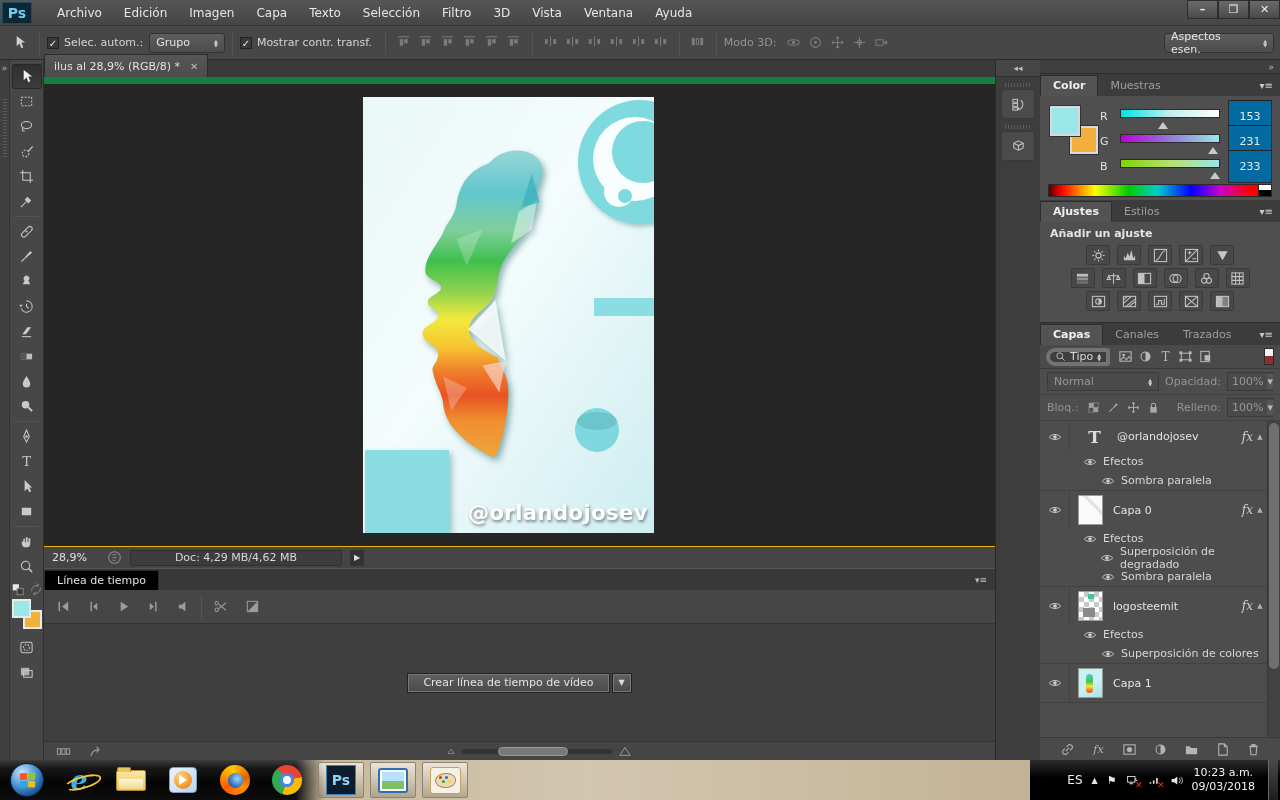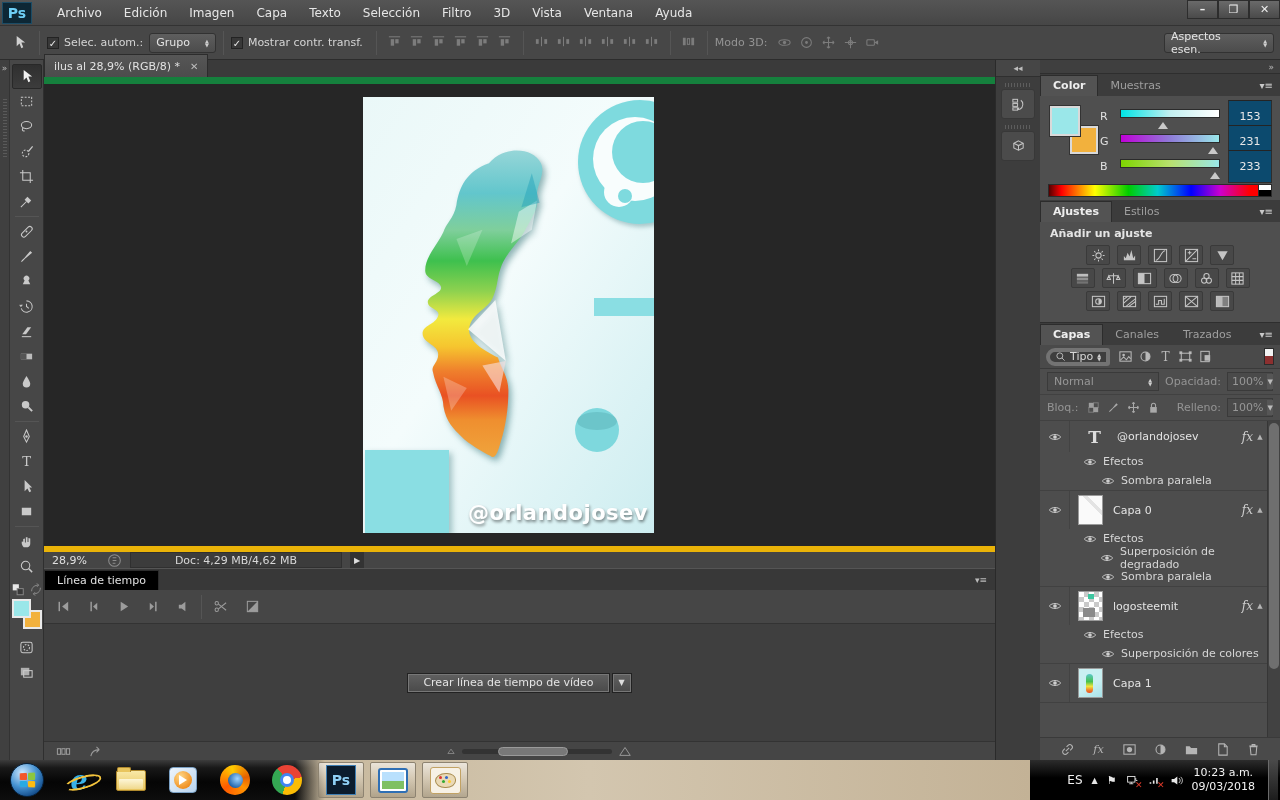--- a/index.html
+++ b/index.html
@@ -19,21 +19,21 @@
     color:#eee;font-size:11px;display:flex;align-items:center;justify-content:center;font-weight:bold}
 
   
   #options-bar{position:absolute;left:0;top:26px;width:1280px;height:34px;background:#474747;
     border-bottom:1px solid #2c2c2c;display:flex;align-items:center;padding:0 6px}
   .vsep{width:1px;height:24px;background:#3a3a3a;border-right:1px solid #555;margin:0 7px}
   .chk{width:12px;height:12px;background:#383838;border:1px solid #232323;color:#e8e8e8;
     font-size:10px;line-height:11px;text-align:center;margin-right:5px}
   .opt-label{color:#d5d5d5;font-size:11px;margin-right:6px}
   .dropdown{height:20px;background:linear-gradient(#5e5e5e,#4c4c4c);border:1px solid #323232;border-radius:3px;
-    display:flex;align-items:center;padding:0 6px;color:#e3e3e3;gap:15px}
+    display:flex;align-items:center;padding:0 6px;color:#e3e3e3;gap:24px}
   .updown{display:flex;flex-direction:column;font-size:5px;line-height:4px;color:#cfcfcf}
   .opt-icon{width:22px;height:22px;display:flex;align-items:center;justify-content:center;color:#8d8d8d}
   .opt-icon.dim{color:#7c7c7c}
   .ic{width:15px;height:15px;stroke:currentColor;fill:none;stroke-width:1.1}
   #tool-in-options{width:26px;height:24px;display:flex;align-items:center;justify-content:center;color:#d0d0d0}
 
   
   #left-grip{position:absolute;left:0;top:60px;width:10px;height:700px;background:#404040;border-right:1px solid #333}
   #left-grip .dots{margin:26px auto 0;width:4px;height:60px;
     background:repeating-linear-gradient(#5a5a5a 0 1px,transparent 1px 3px)}
@@ -49,21 +49,21 @@
   #bg-swatch{position:absolute;right:0;bottom:0;width:19px;height:19px;border:2px solid #e9e9e9}
 
   
   #center{position:absolute;left:44px;top:60px;width:951px;height:700px;display:flex;flex-direction:column}
   #doc-tabbar{height:24px;background:#3a3a3a;display:flex;align-items:flex-end;border-bottom:7px solid #15803d}
   #doc-tab{height:23px;background:linear-gradient(#565656,#4c4c4c);border:1px solid #2c2c2c;border-bottom:none;
     display:flex;align-items:center;padding:0 9px;gap:10px;color:#e2e2e2;font-size:11px}
   #doc-tab .close{color:#bdbdbd;font-size:10px}
   #canvas-area{height:462px;background:#262626;position:relative}
   #artwork{position:absolute;left:319px;top:13px;width:291px;height:436px}
-  #status-bar{height:22px;background:#454545;border-top:6px solid #eab308;display:flex;align-items:center;gap:8px;padding:0 8px}
+  #status-bar{height:22px;background:#454545;border-top:1px solid #eab308;display:flex;align-items:center;gap:8px;padding:0 8px}
   #status-zoom{width:46px;color:#e0e0e0}
   #status-doc{width:212px;height:16px;background:#3c3c3c;border:1px solid #303030;color:#d8d8d8;
     display:flex;align-items:center;justify-content:center}
   #status-arrow{width:14px;height:16px;background:#333;display:flex;align-items:center;justify-content:center;color:#ddd;font-size:8px}
 
   
   #timeline{flex:1;background:#434343;display:flex;flex-direction:column;border-top:1px solid #555}
   #tl-tabbar{height:21px;background:#383838;display:flex;align-items:flex-end}
   #tl-tab{height:20px;background:#000000;border:1px solid #2c2c2c;border-bottom:none;padding:0 12px;
     display:flex;align-items:center;color:#e0e0e0}
@@ -98,21 +98,21 @@
   #panel-color{height:126px;background:#4f4f4f}
   #color-body{display:flex;padding:8px 8px 2px 8px}
   #color-swatches{position:relative;width:52px;height:52px}
   #color-fg{position:absolute;left:2px;top:2px;width:30px;height:30px;border:2px solid #d9d9d9;outline:1px solid #333;z-index:2}
   #color-bg{position:absolute;left:22px;top:22px;width:28px;height:28px;border:2px solid #d9d9d9;outline:1px solid #333}
   .ch-row{display:flex;align-items:center;height:25px}
   .ch-label{width:12px;color:#e0e0e0}
   .ch-track-wrap{flex:1;position:relative;margin:0 8px;height:18px}
   .ch-track{height:9px;border:1px solid #2b2b2b;margin-top:1px}
   .ch-thumb{position:absolute;top:9px;width:0;height:0;border:5px solid transparent;border-bottom:7px solid #c9c9c9}
-  .ch-value{width:44px;height:33px;background:#0c4a6e;border:1px solid #2d2d2d;border-top-color:#242424;
+  .ch-value{width:44px;height:33px;background:#0369a1;border:1px solid #2d2d2d;border-top-color:#242424;
     color:#e8e8e8;display:flex;align-items:center;justify-content:center}
   #spectrum-row{display:flex;margin:3px 8px 0 8px;height:13px}
   #spectrum{flex:1;border:1px solid #2b2b2b;
     background:linear-gradient(90deg,#500 0,#f00 6%,#ff0 22%,#0c0 38%,#0cc 52%,#00f 68%,#c0c 82%,#f00 96%)}
   #spectrum-bw{width:13px;border:1px solid #2b2b2b;border-left:none;background:linear-gradient(#fff 50%,#000 50%)}
   #panel-adjust{height:122px;background:#4f4f4f}
   #adjust-header{font-weight:bold;color:#e4e4e4;padding:5px 10px 2px}
   .adj-row{display:flex;justify-content:center;gap:7px;margin-top:3px}
   .adj-tile{width:24px;height:20px;background:#484848;border:1px solid #3a3a3a;border-radius:2px;
     display:flex;align-items:center;justify-content:center;color:#c5c5c5}

